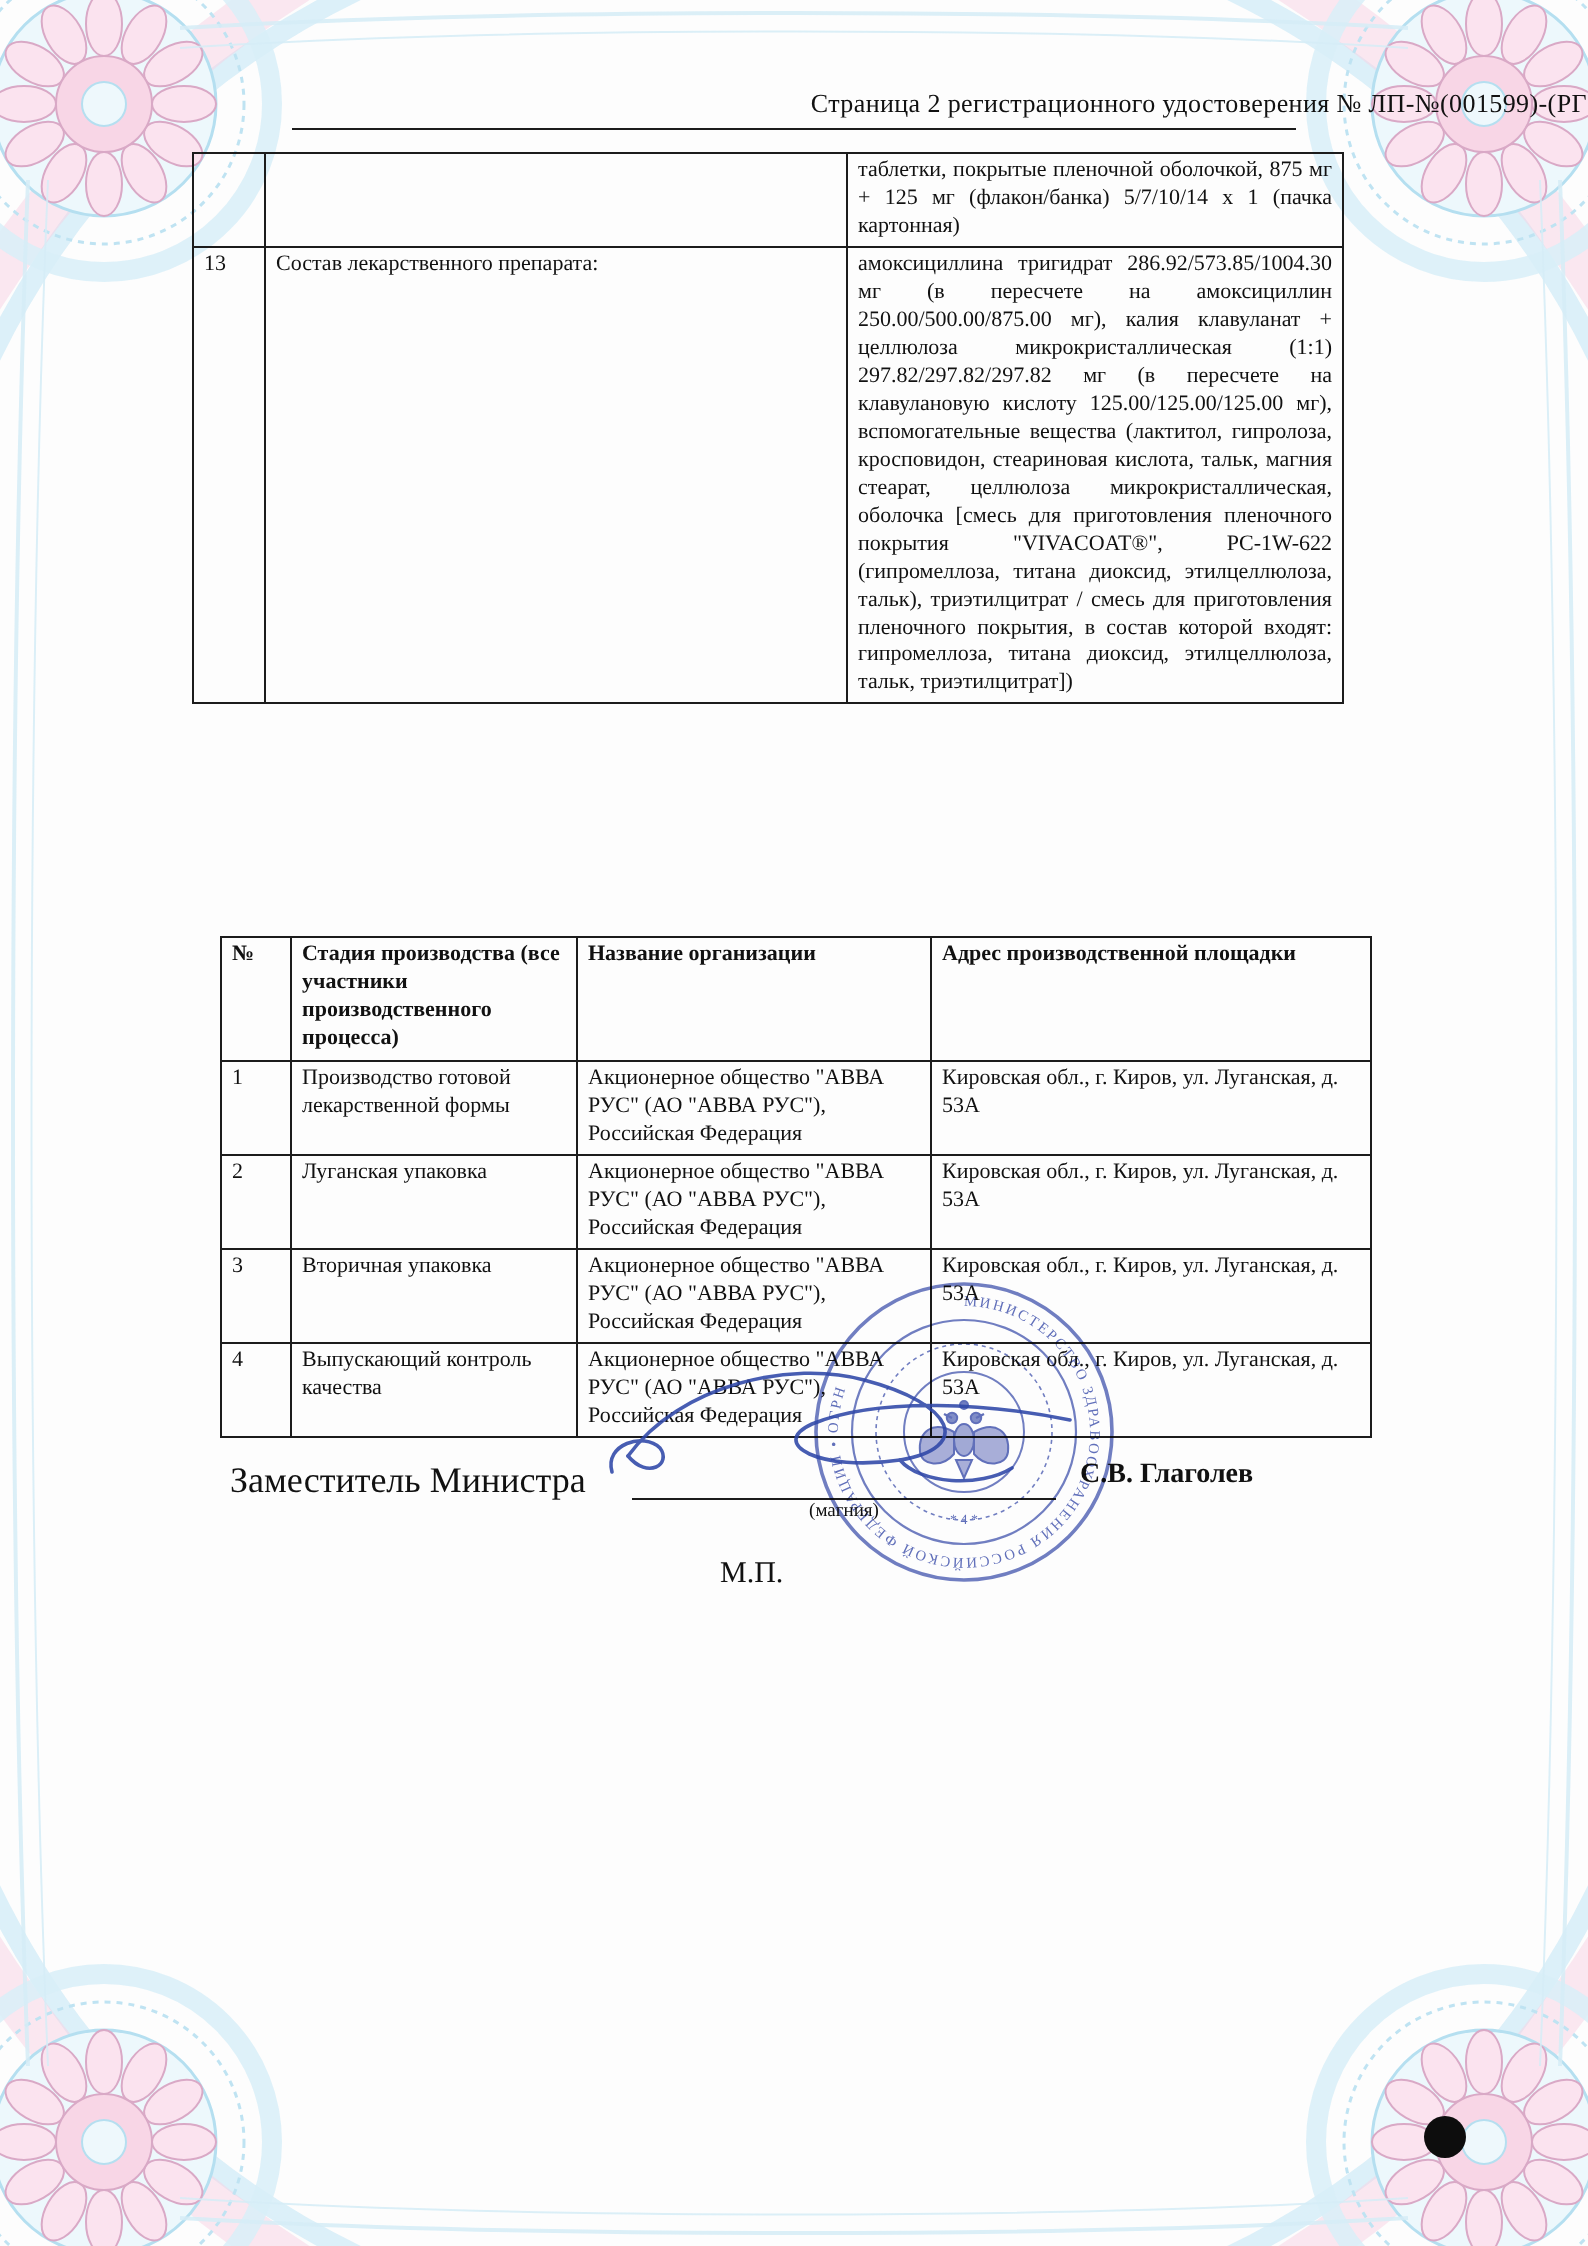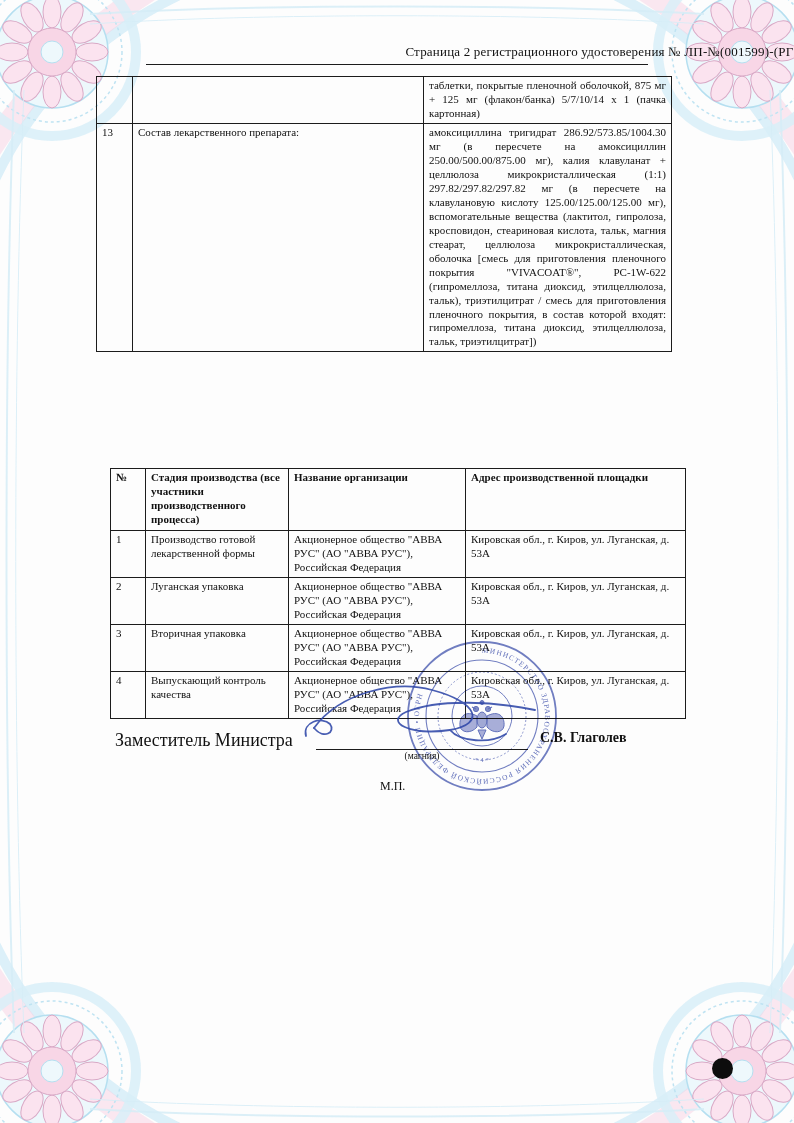--- a/index.html
+++ b/index.html
@@ -45,21 +45,21 @@
 
   .t2 { left: 110px; top: 468px; width: 575px; }
   .t2 th { font-weight: bold; text-align: left; }
   .t2 .hdr th { height: 62px; }
   .t2 .row td { height: 47px; }
 
   .sig-title { position: absolute; left: 115px; top: 730px; font-weight: normal; font-size: 18px; z-index: 2; }
   .sig-name  { position: absolute; left: 540px; top: 730px; font-weight: bold; font-size: 14px; z-index: 2; }
   .sig-line  { position: absolute; left: 316px; top: 749px; width: 212px; border-top: 1px solid #1c1c1c; z-index: 2; }
   .sig-caption { position: absolute; left: 316px; top: 751px; width: 212px; text-align: center; font-size: 9.5px; z-index: 2; }
-  .seal-mark { position: absolute; left: 360px; top: 779px; font-size: 12px; z-index: 2; margin-left: 20px; }
+  .seal-mark { position: absolute; left: 360px; top: 779px; font-size: 15px; z-index: 2; }
 
   .stamp-svg {
     position: absolute; left: 403px; top: 638px; width: 158px; height: 158px;
     z-index: 3; opacity: .82; mix-blend-mode: multiply; pointer-events: none;
   }
   .sign-svg {
     position: absolute; left: 300px; top: 672px; width: 250px; height: 100px;
     z-index: 4; pointer-events: none;
   }
   .punch-dot {

